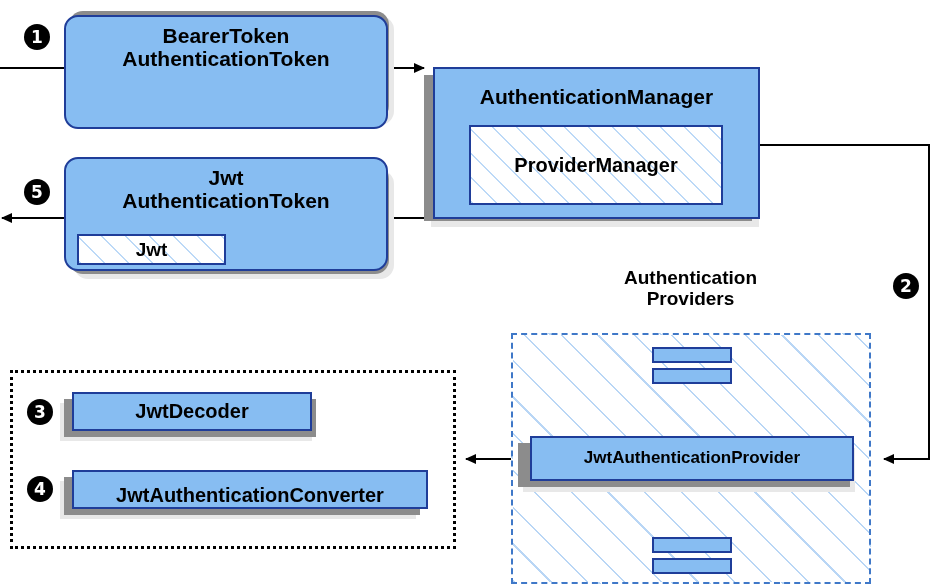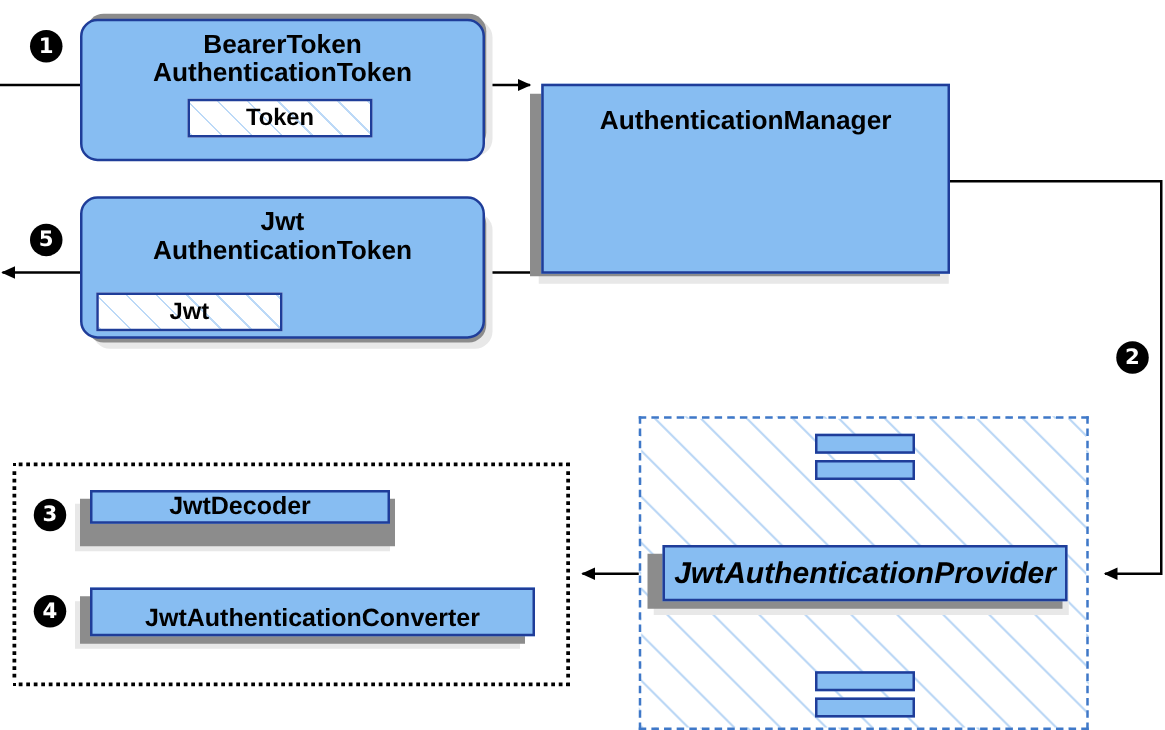--- a/index.html
+++ b/index.html
@@ -174,59 +174,61 @@
     </g>
 
     <g>
       <line x1="691" y1="491" x2="691" y2="528" stroke="#000" stroke-width="3" marker-end="url(#ar-u)"></line>
       <line x1="691" y1="528" x2="691" y2="491" stroke="#000" stroke-width="3" marker-end="url(#ar-u)"></line>
     </g>
   </svg>
 
   <div class="group-blue" style="left:511px;top:333px;width:360px;height:251px;"></div>
 
+  <div class="group-label" style="left:588px;top:267px;width:205px;font-size:19px;">Authentication
+Providers</div>
 
   <div class="group-black" style="left:10px;top:370px;width:446px;height:179px;"></div>
 
   <div class="shadow-b rounded" style="left:74px;top:16px;width:320px;height:109px;"></div>
   <div class="shadow-a rounded" style="left:69px;top:11px;width:320px;height:109px;"></div>
   <div class="node rounded" style="left:64px;top:3px;width:324px;height:114px;padding-top:8px;font-size:21px;margin-top:12px;">
     <span class="node-title">BearerToken
 AuthenticationToken</span>
   </div>
-  <div class="hatch-box" style="left:150px;top:79px;width:148px;height:31px;font-size:19px;">Token</div>
 
   <div class="shadow-b rounded" style="left:74px;top:170px;width:320px;height:109px;"></div>
   <div class="shadow-a rounded" style="left:69px;top:165px;width:320px;height:109px;"></div>
   <div class="node rounded" style="left:64px;top:157px;width:324px;height:114px;padding-top:8px;font-size:21px;">
     <span class="node-title">Jwt
 AuthenticationToken</span>
   </div>
   <div class="hatch-box" style="left:77px;top:234px;width:149px;height:31px;font-size:19px;">Jwt</div>
 
   <div class="shadow-b" style="left:431px;top:81px;width:328px;height:146px;"></div>
   <div class="shadow-a" style="left:424px;top:75px;width:328px;height:146px;"></div>
   <div class="node" style="left:433px;top:67px;width:327px;height:152px;padding-top:17px;font-size:21px;">
     <span class="node-title">AuthenticationManager</span>
   </div>
+  <div class="hatch-box" style="left:469px;top:125px;width:254px;height:80px;font-size:20px;">ProviderManager</div>
 
   <div class="mini-bar" style="left:652px;top:347px;width:80px;height:16px;"></div>
   <div class="mini-bar" style="left:652px;top:368px;width:80px;height:16px;"></div>
   <div class="mini-bar" style="left:652px;top:537px;width:80px;height:16px;"></div>
   <div class="mini-bar" style="left:652px;top:558px;width:80px;height:16px;"></div>
 
   <div class="shadow-b" style="left:523px;top:448px;width:332px;height:44px;"></div>
   <div class="shadow-a" style="left:518px;top:443px;width:332px;height:44px;"></div>
-  <div class="node" style="left:530px;top:436px;width:324px;height:45px;justify-content:center;font-size:24px;font-style:italic;">
+  <div class="node" style="left:530px;top:436px;width:324px;height:45px;justify-content:center;font-size:17px;">
     <span class="node-title">JwtAuthenticationProvider</span>
   </div>
 
   <div class="shadow-b" style="left:60px;top:403px;width:252px;height:38px;"></div>
   <div class="shadow-a" style="left:64px;top:399px;width:252px;height:38px;"></div>
-  <div class="node" style="left:72px;top:392px;width:240px;height:27px;justify-content:center;font-size:20px;">
+  <div class="node" style="left:72px;top:392px;width:240px;height:39px;justify-content:center;font-size:20px;">
     <span class="node-title">JwtDecoder</span>
   </div>
 
   <div class="shadow-b" style="left:60px;top:481px;width:356px;height:38px;"></div>
   <div class="shadow-a" style="left:64px;top:477px;width:356px;height:38px;"></div>
   <div class="node" style="left:72px;top:470px;width:356px;height:39px;justify-content:flex-end;font-size:20px;">
     <span class="node-title">JwtAuthenticationConverter</span>
   </div>
 
   <div class="badge" style="left:24px;top:24px;">1</div>

